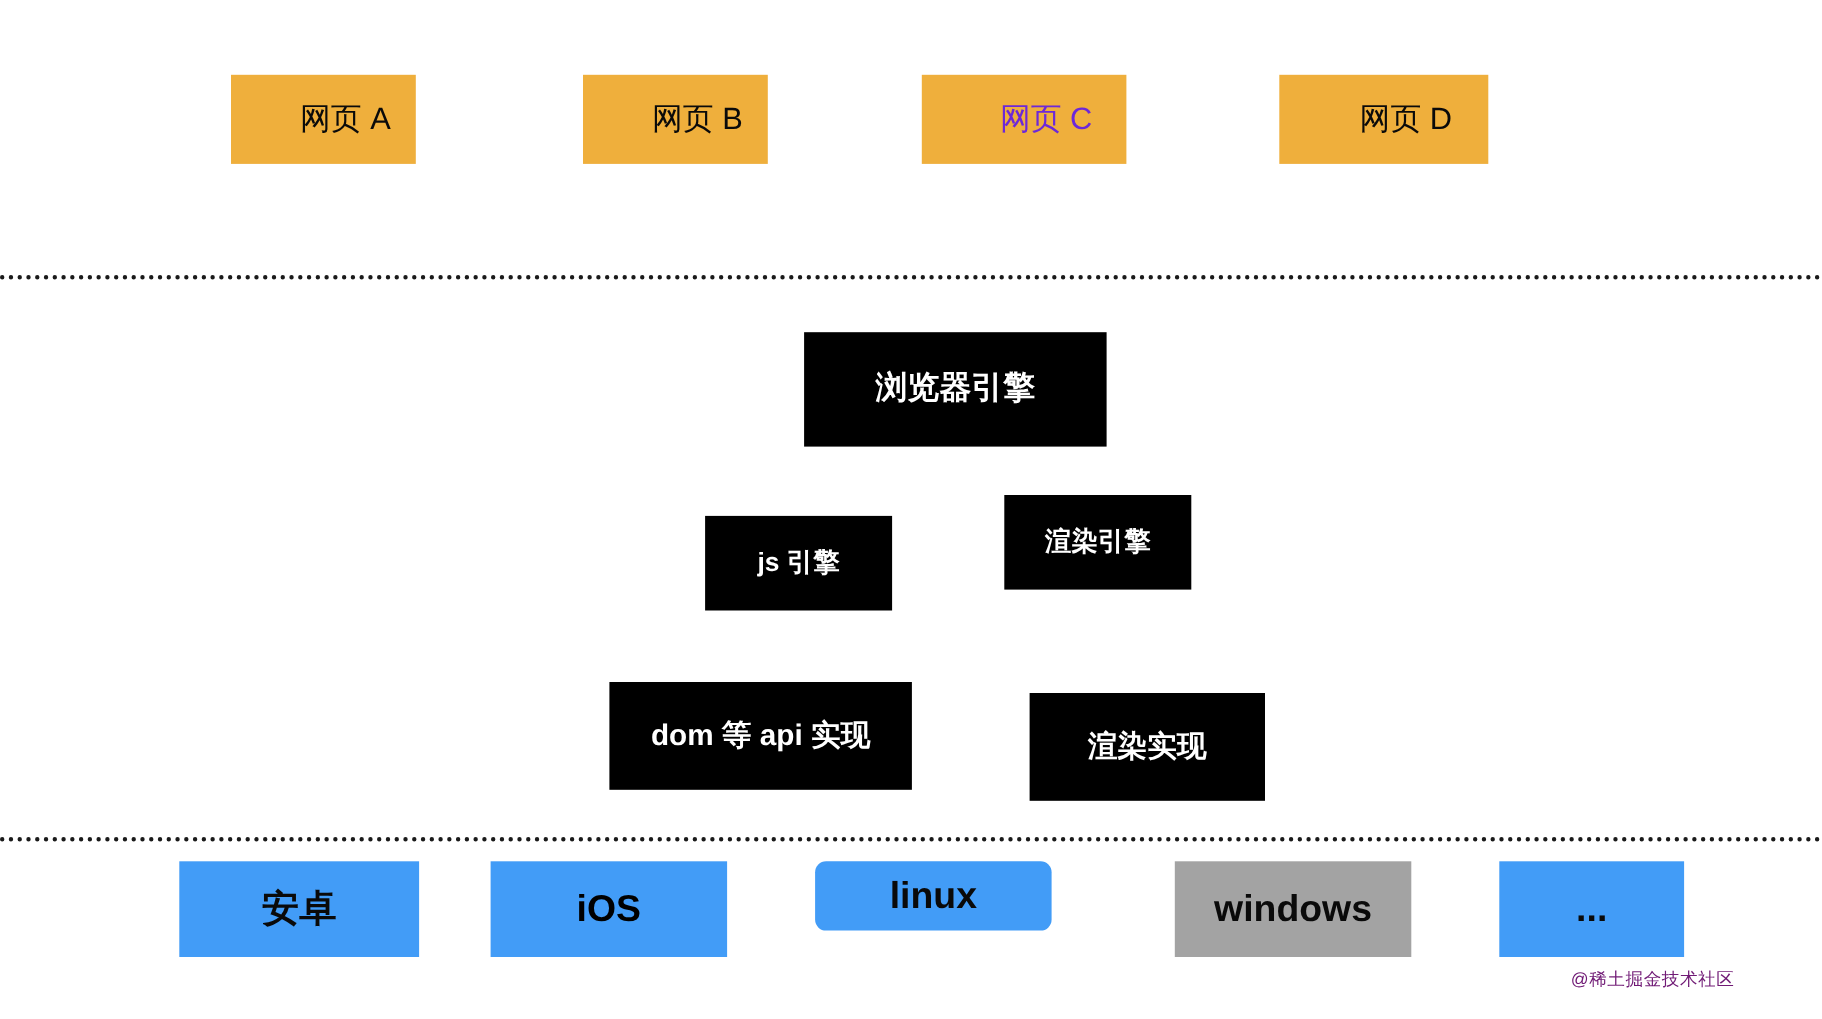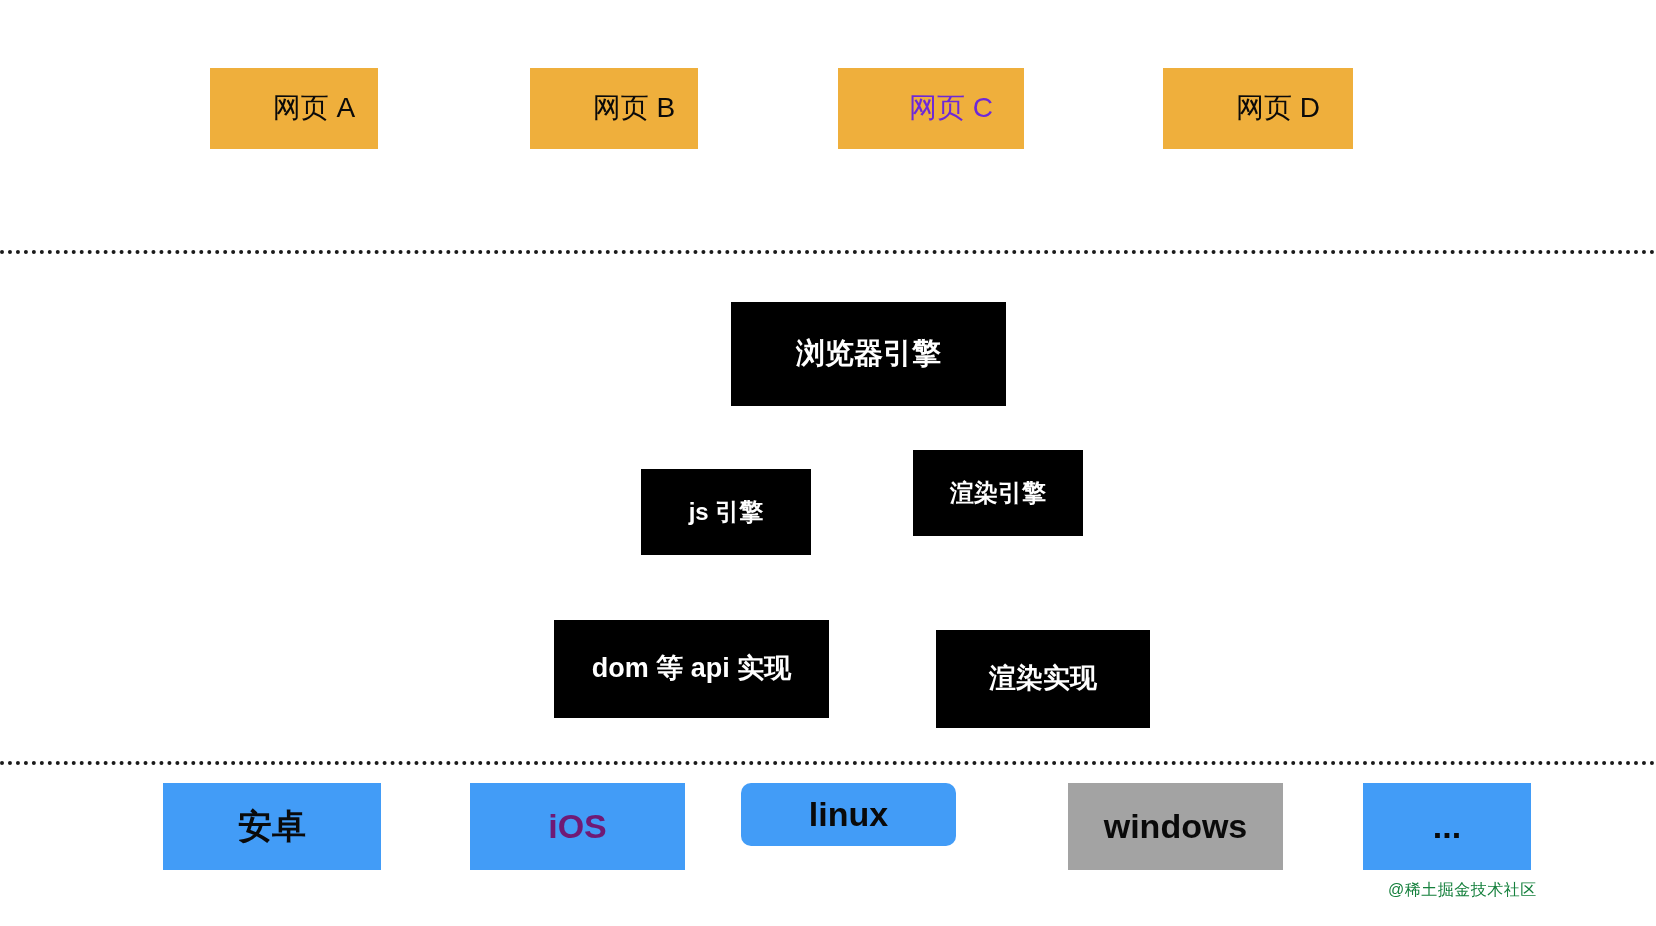--- a/index.html
+++ b/index.html
@@ -102,28 +102,28 @@
   </div>
   <div class="box box-engine tier3" style="left: 936px; top: 620px; width: 214px; height: 98px; background: rgb(0, 0, 0); color: rgb(255, 255, 255); margin-top: 10px;">
     <span>渲染实现</span>
   </div>
 
   <div class="divider" style="top: 761px; border-top-color: rgb(26, 26, 26);"></div>
 
   <div class="box box-os" style="left: 163px; top: 783px; width: 218px; height: 87px; background: rgb(66, 156, 247); color: rgb(10, 10, 10);">
     <span>安卓</span>
   </div>
-  <div class="box box-os" style="left: 470px; top: 783px; width: 215px; height: 87px; background: rgb(66, 156, 247); color: #701a75;">
+  <div class="box box-os" style="left: 446px; top: 783px; width: 215px; height: 87px; background: rgb(66, 156, 247); color: #000000;">
     <span>iOS</span>
   </div>
   <div class="box box-os" style="left: 741px; top: 783px; width: 215px; height: 63px; background: rgb(66, 156, 247); color: rgb(10, 10, 10); border-radius: 10px;">
     <span>linux</span>
   </div>
   <div class="box box-os" style="left: 1068px; top: 783px; width: 215px; height: 87px; background: #a3a3a3; color: rgb(10, 10, 10);">
     <span>windows</span>
   </div>
   <div class="box box-os" style="left: 1363px; top: 783px; width: 168px; height: 87px; background: rgb(66, 156, 247); color: rgb(10, 10, 10);">
     <span>...</span>
   </div>
 
-  <div class="watermark" style="left: 1388px; top: 880px; color: #15803d;">@稀土掘金技术社区</div>
+  <div class="watermark" style="left: 1428px; top: 880px; color: #701a75;">@稀土掘金技术社区</div>
 
 </div>
 
 </body></html>

